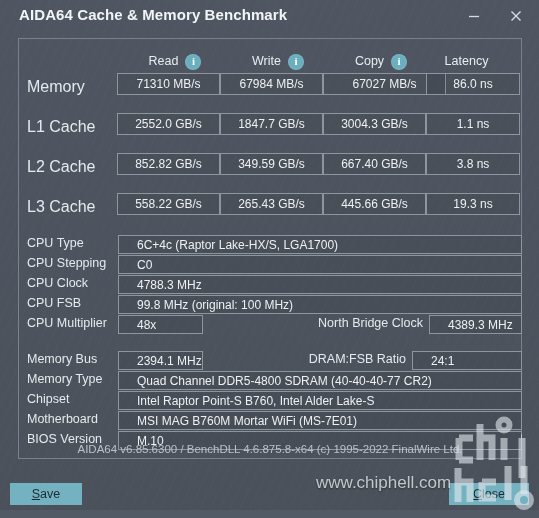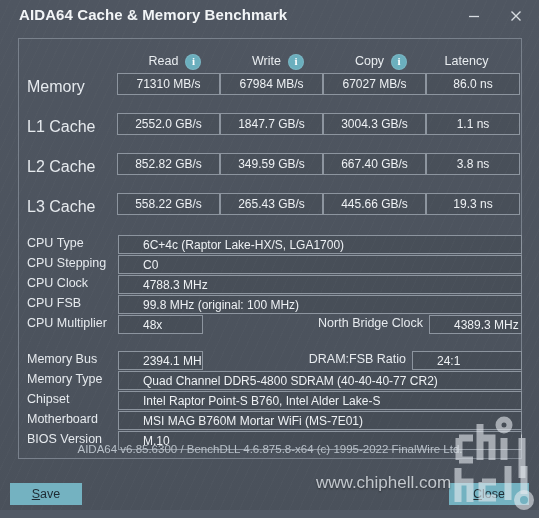--- a/index.html
+++ b/index.html
@@ -84,21 +84,21 @@
   .flabel{
     position:absolute;left:9px;top:1px;
     font-size:12.5px;color:#e6eaee;white-space:nowrap;
   }
   .fbox{
     position:absolute;height:19px;
     border:1px solid #8d959f;
     background:rgba(0,0,0,0.055);
     box-sizing:border-box;
     display:flex;align-items:center;
-    padding-left:24px;
+    padding-left:18px;
     font-size:12px;color:#eef1f4;white-space:nowrap;
     overflow:hidden;
   }
   .subcap{
     position:absolute;top:1px;
     font-size:12.5px;color:#e6eaee;white-space:nowrap;
     text-align:right;
   }
 
   
@@ -186,21 +186,21 @@
           <span>i</span>
         </span>
     </div>
     <div class="col-head" style="left:400px;width:103px;">
       <span class="lbl" style="margin-right:6px;">Latency</span>
     </div>
 
     <div class="row-label" style="top:40px;">Memory</div>
     <div class="cell" style="left:99px;top:35px;width:103px;">71310 MB/s</div>
     <div class="cell" style="left:202px;top:35px;width:103px;">67984 MB/s</div>
-    <div class="cell" style="left:305px;top:35px;width:103px;">67027 MB/s</div>
+    <div class="cell" style="left:305px;top:35px;width:123px;">67027 MB/s</div>
     <div class="cell" style="left:408px;top:35px;width:94px;">86.0 ns</div>
 
     <div class="row-label" style="top:80px;">L1 Cache</div>
     <div class="cell" style="left:99px;top:75px;width:103px;">2552.0 GB/s</div>
     <div class="cell" style="left:202px;top:75px;width:103px;">1847.7 GB/s</div>
     <div class="cell" style="left:305px;top:75px;width:103px;">3004.3 GB/s</div>
     <div class="cell" style="left:408px;top:75px;width:94px;">1.1 ns</div>
 
     <div class="row-label" style="top:120px;">L2 Cache</div>
     <div class="cell" style="left:99px;top:115px;width:103px;">852.82 GB/s</div>

